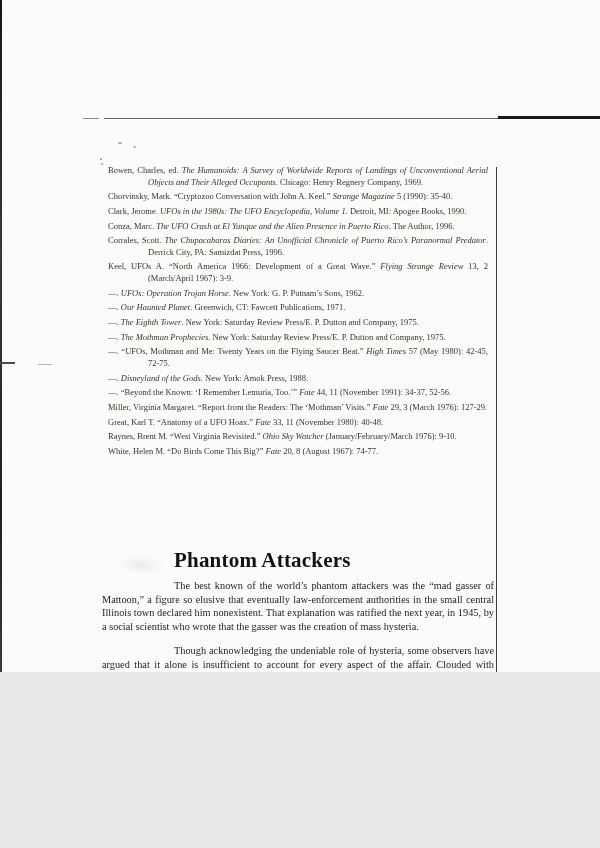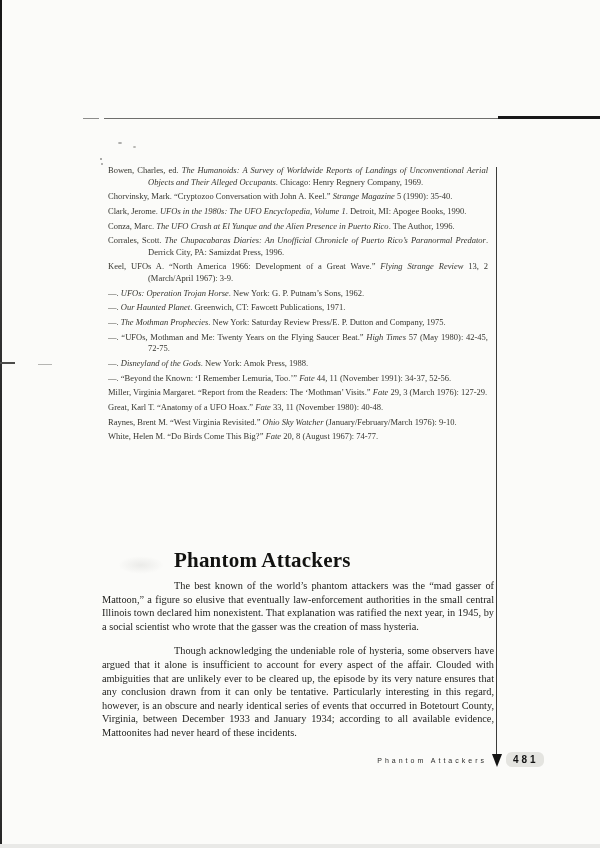--- a/index.html
+++ b/index.html
@@ -1,18 +1,18 @@
 <!DOCTYPE html>
 <html><head>
 <meta charset="utf-8">
 <style>
   html, body { margin:0; padding:0; }
   body { width:600px; height:848px; background:#e9e9e7; }
   .page {
-    position:relative; width:600px; height:844px; overflow:hidden;
+    position:relative; width:600px; height:672px; overflow:hidden;
     background:#fbfbf9;
     font-family:"Liberation Serif","DejaVu Serif",serif;
   }
   
   .left-edge { position:absolute; left:0; top:0; width:2px; height:848px;
     background:linear-gradient(180deg,#161616 0%,#3a3a3a 30%,#1f1f1f 60%,#444 85%,#242424 100%); }
   .top-line-a { position:absolute; left:83px; top:118px; width:16px; height:1px; background:#8d8d8b; }
   .top-line-b { position:absolute; left:104px; top:118px; width:400px; height:1px; background:#6e6e6c; }
   .top-line-c { position:absolute; left:498px; top:116px; width:102px; height:3px; background:#181818; }
   .margin-dash { position:absolute; left:0; top:362px; width:15px; height:2px; background:#4c4c4a; }
@@ -75,20 +75,21 @@
 
   <div class="biblio" id="biblio">
       <div class="entry"><span>Bowen, Charles, ed. </span><span class="i">The Humanoids: A Survey of Worldwide Reports of Landings of Unconventional Aerial Objects and Their Alleged Occupants</span><span>. Chicago: Henry Regnery Company, 1969.</span></div>
       <div class="entry"><span>Chorvinsky, Mark. “Cryptozoo Conversation with John A. Keel.” </span><span class="i">Strange Magazine</span><span> 5 (1990): 35-40.</span></div>
       <div class="entry"><span>Clark, Jerome. </span><span class="i">UFOs in the 1980s: The UFO Encyclopedia, Volume 1</span><span>. Detroit, MI: Apogee Books, 1990.</span></div>
       <div class="entry"><span>Conza, Marc. </span><span class="i">The UFO Crash at El Yunque and the Alien Presence in Puerto Rico</span><span>. The Author, 1996.</span></div>
       <div class="entry"><span>Corrales, Scott. </span><span class="i">The Chupacabaras Diaries: An Unofficial Chronicle of Puerto Rico’s Paranormal Predator</span><span>. Derrick City, PA: Samizdat Press, 1996.</span></div>
       <div class="entry"><span>Keel, UFOs A. “North America 1966: Development of a Great Wave.” </span><span class="i">Flying Strange Review</span><span> 13, 2 (March/April 1967): 3-9.</span></div>
       <div class="entry"><span>—. </span><span class="i">UFOs: Operation Trojan Horse</span><span>. New York: G. P. Putnam’s Sons, 1962.</span></div>
       <div class="entry"><span>—. </span><span class="i">Our Haunted Planet</span><span>. Greenwich, CT: Fawcett Publications, 1971.</span></div>
+      <div class="entry"><span>—. </span><span class="i">The Eighth Tower</span><span>. New York: Saturday Review Press/E. P. Dutton and Company, 1975.</span></div>
       <div class="entry"><span>—. </span><span class="i">The Mothman Prophecies</span><span>. New York: Saturday Review Press/E. P. Dutton and Company, 1975.</span></div>
       <div class="entry"><span>—. “UFOs, Mothman and Me: Twenty Years on the Flying Saucer Beat.” </span><span class="i">High Times</span><span> 57 (May 1980): 42-45, 72-75.</span></div>
       <div class="entry"><span>—. </span><span class="i">Disneyland of the Gods</span><span>. New York: Amok Press, 1988.</span></div>
       <div class="entry"><span>—. “Beyond the Known: ‘I Remember Lemuria, Too.’” </span><span class="i">Fate</span><span> 44, 11 (November 1991): 34-37, 52-56.</span></div>
       <div class="entry"><span>Miller, Virginia Margaret. “Report from the Readers: The ‘Mothman’ Visits.” </span><span class="i">Fate</span><span> 29, 3 (March 1976): 127-29.</span></div>
       <div class="entry"><span>Great, Karl T. “Anatomy of a UFO Hoax.” </span><span class="i">Fate</span><span> 33, 11 (November 1980): 40-48.</span></div>
       <div class="entry"><span>Raynes, Brent M. “West Virginia Revisited.” </span><span class="i">Ohio Sky Watcher</span><span> (January/February/March 1976): 9-10.</span></div>
       <div class="entry"><span>White, Helen M. “Do Birds Come This Big?” </span><span class="i">Fate</span><span> 20, 8 (August 1967): 74-77.</span></div>
     </div>
 

